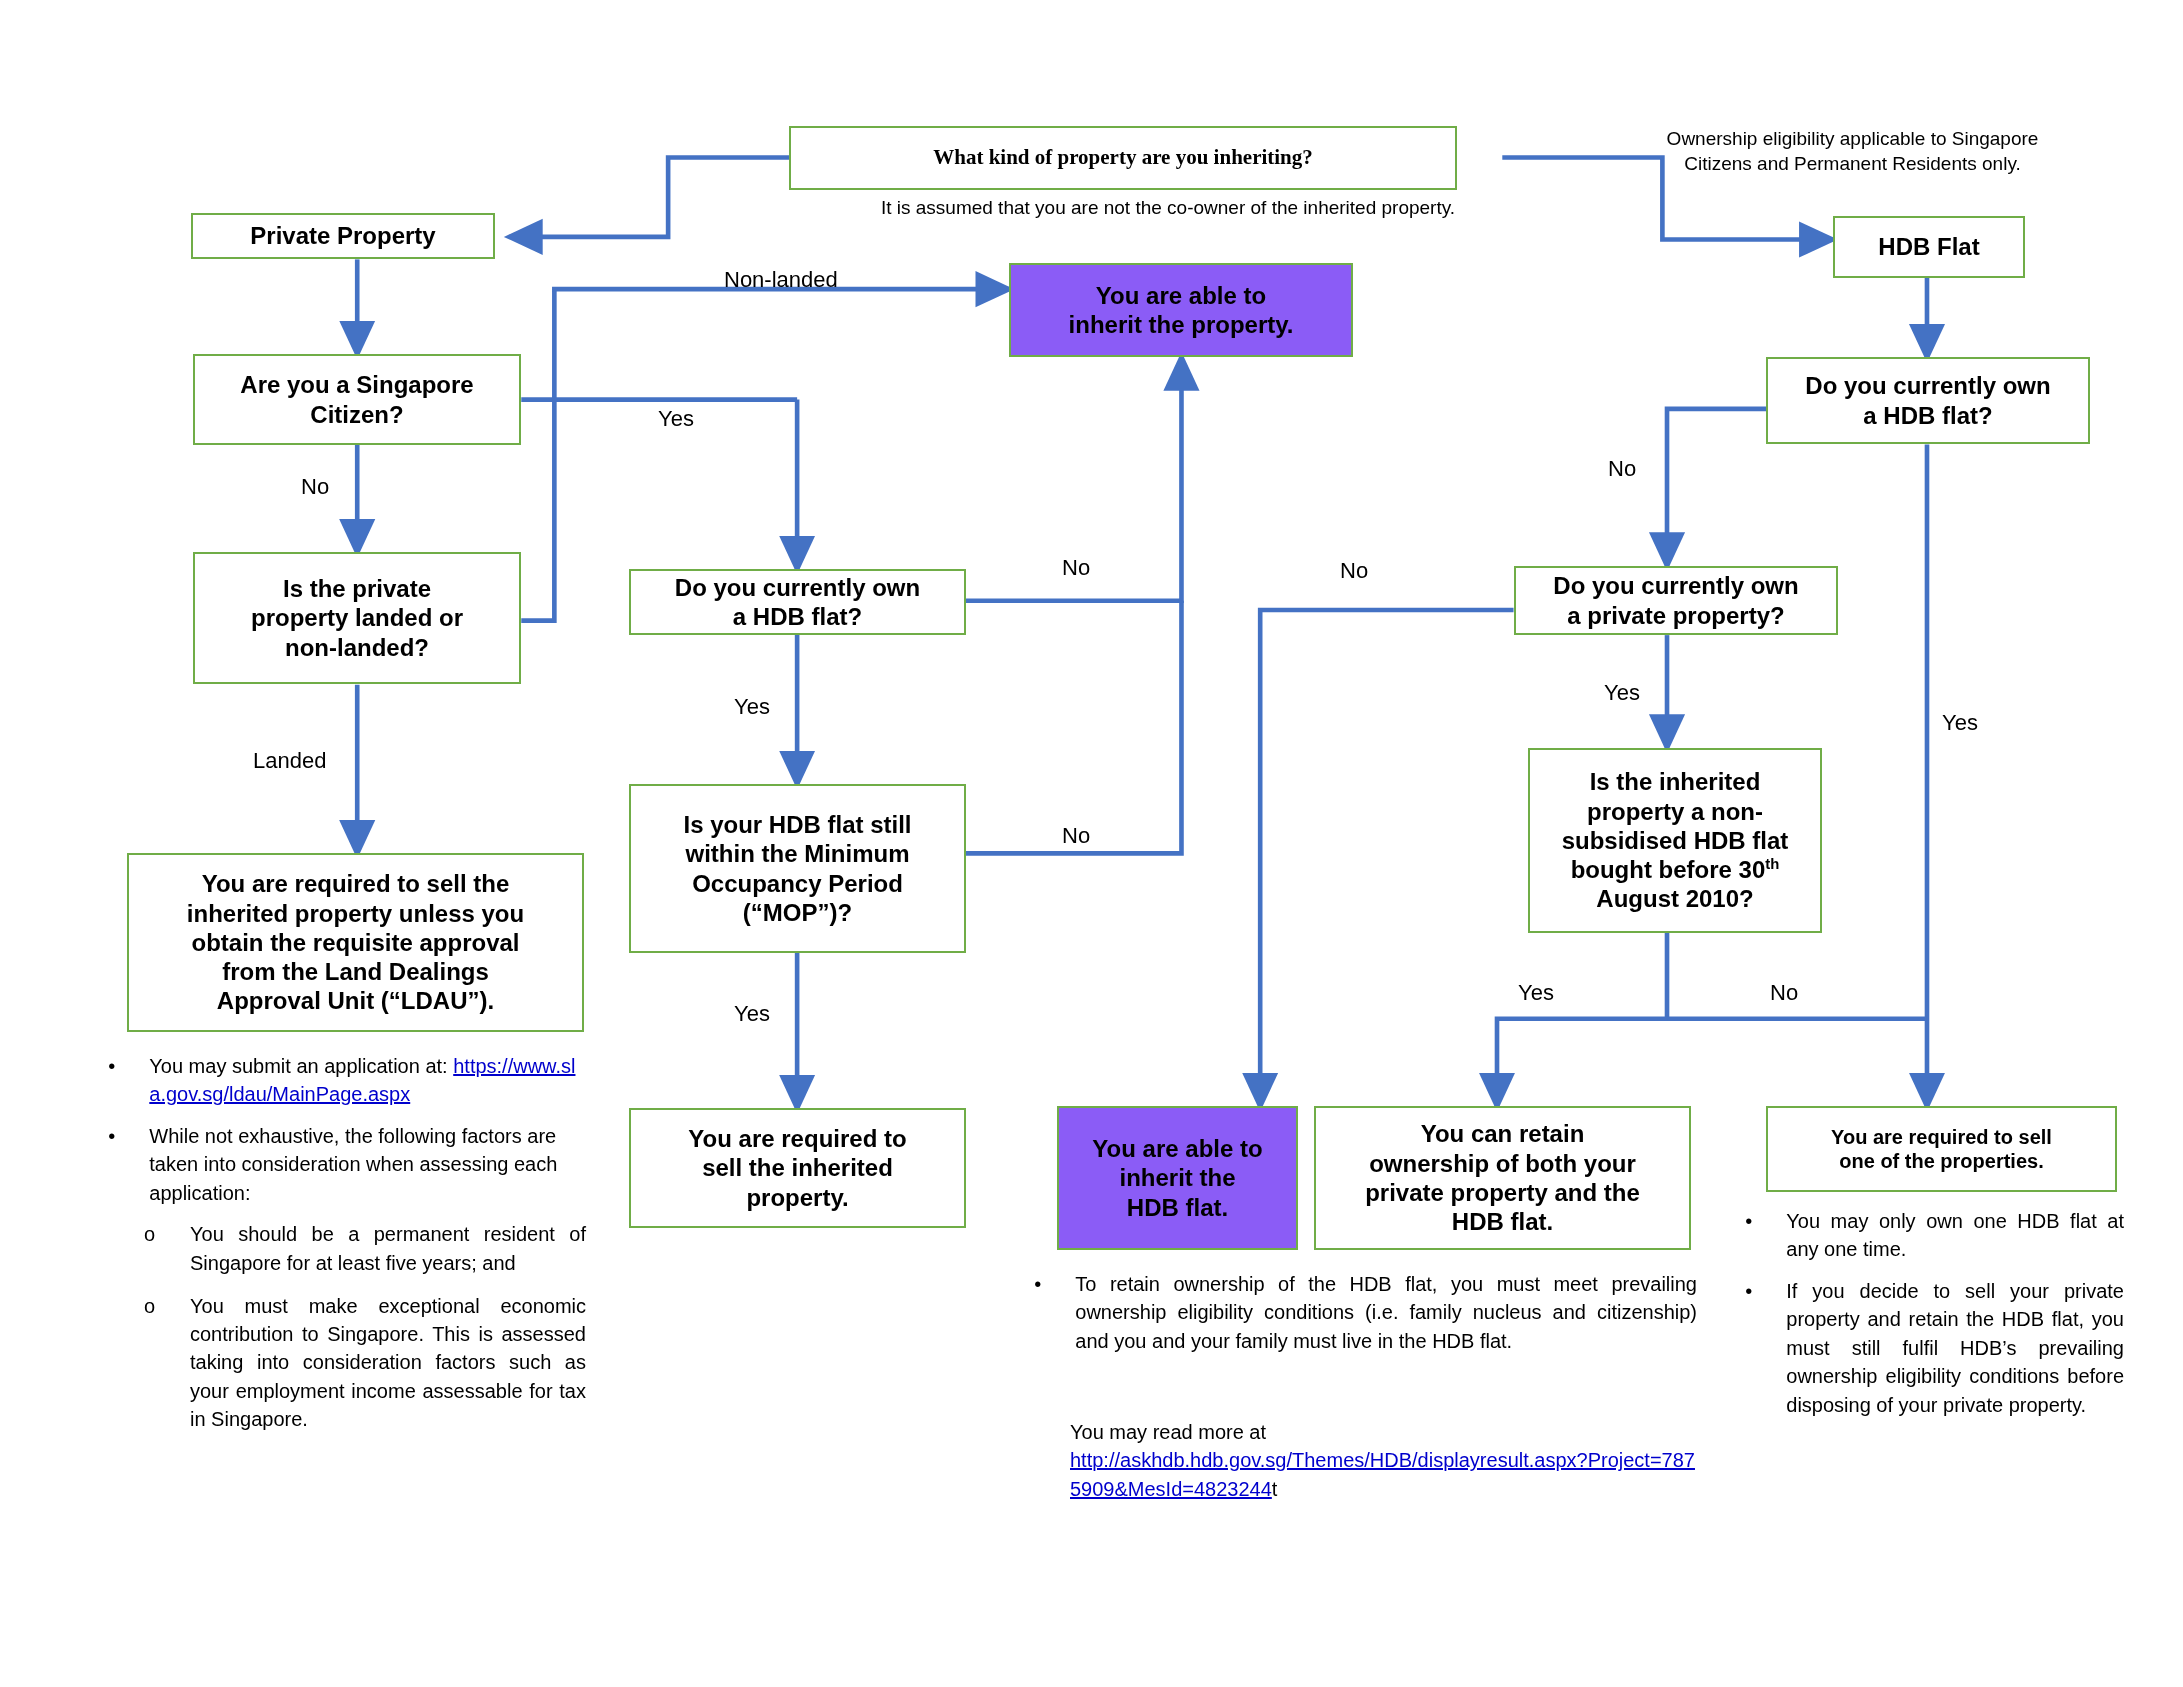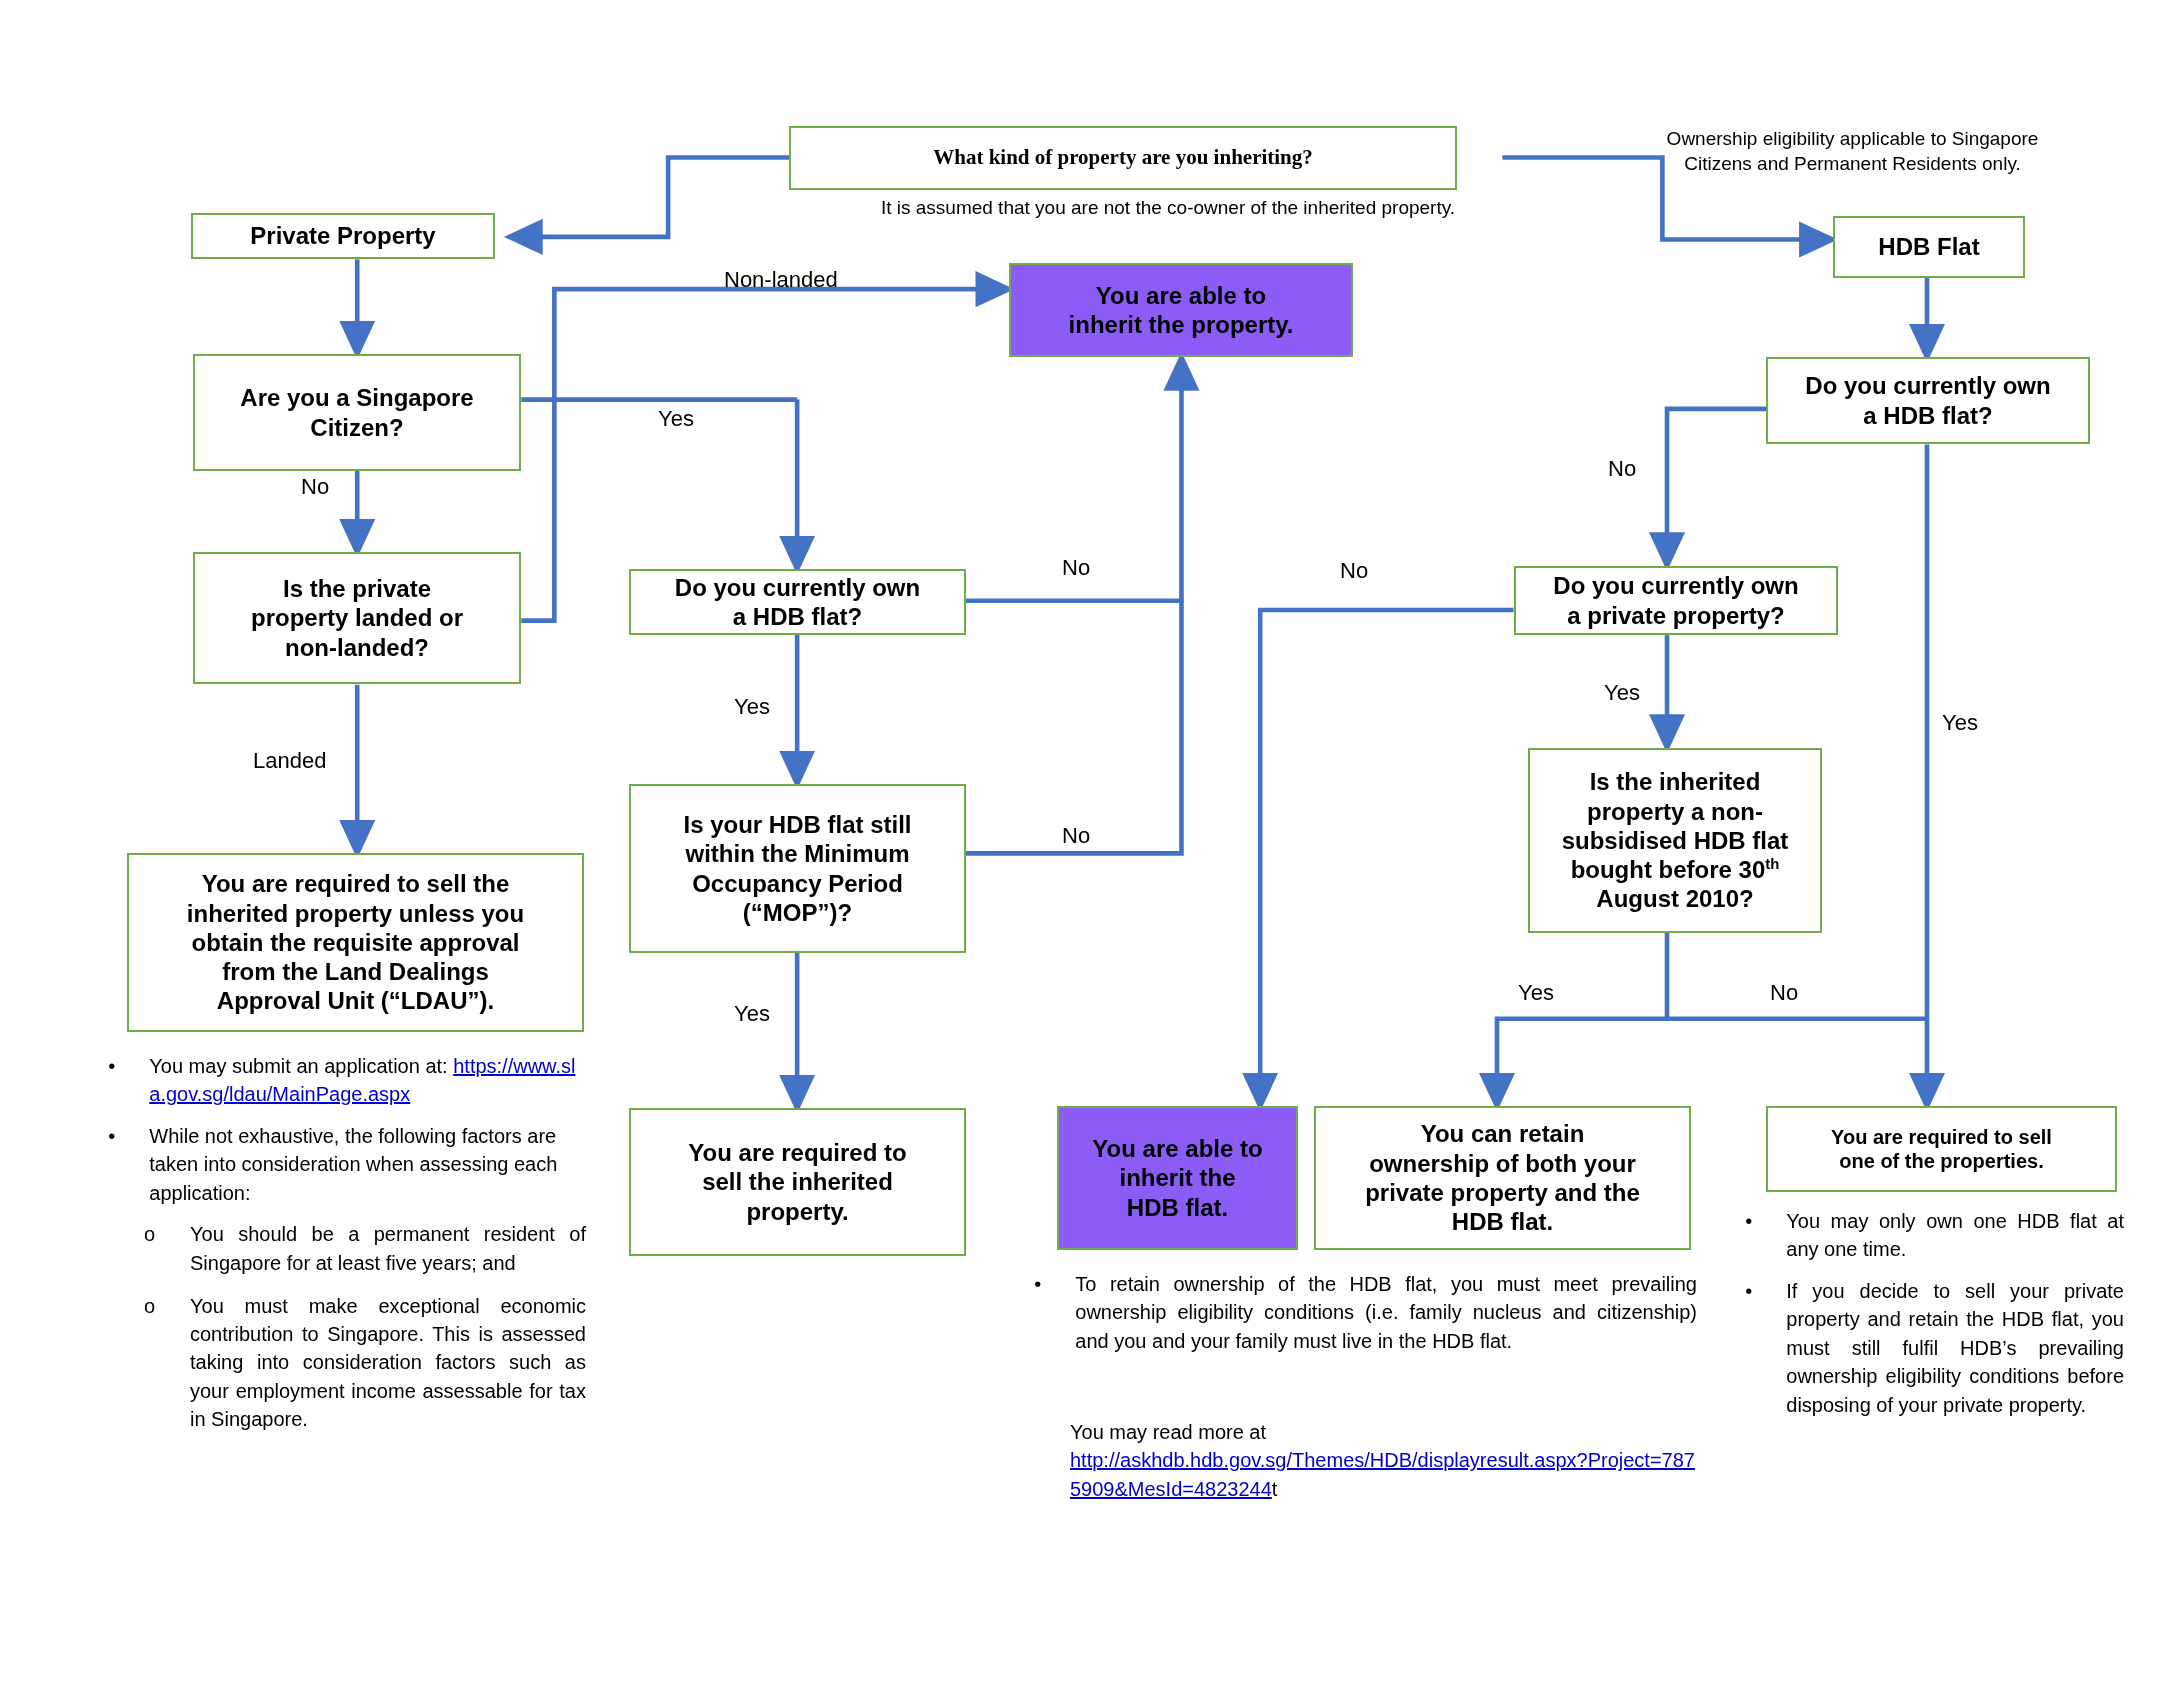--- a/index.html
+++ b/index.html
@@ -172,21 +172,21 @@
 Citizens and Permanent Residents only.</div>
 
   <div class="node" style="left:191px; top:213px; width:304px; height:46px; font-size:24px;">
     <span class="txt">Private Property</span>
   </div>
 
   <div class="node" style="left:1833px; top:216px; width:192px; height:62px; font-size:24px;">
     <span class="txt">HDB Flat</span>
   </div>
 
-  <div class="node" style="left:193px; top:354px; width:328px; height:117px; font-size:24px;">
+  <div class="node" style="left:193px; top:354px; width:328px; height:91px; font-size:24px;">
     <span class="txt">Are you a Singapore
 Citizen?</span>
   </div>
 
   <div class="node" style="left:193px; top:552px; width:328px; height:132px; font-size:24px;">
     <span class="txt">Is the private
 property landed or
 non-landed?</span>
   </div>
 
@@ -208,21 +208,21 @@
   </div>
 
   <div class="node" style="left:127px; top:853px; width:457px; height:179px; font-size:24px;">
     <span class="txt">You are required to sell the
 inherited property unless you
 obtain the requisite approval
 from the Land Dealings
 Approval Unit (“LDAU”).</span>
   </div>
 
-  <div class="node" style="left:629px; top:1108px; width:337px; height:148px; font-size:24px;">
+  <div class="node" style="left:629px; top:1108px; width:337px; height:120px; font-size:24px;">
     <span class="txt">You are required to
 sell the inherited
 property.</span>
   </div>
 
   <div class="node green" style="left:1057px; top:1106px; width:241px; height:144px; font-size:24px;">
     <span class="txt">You are able to
 inherit the
 HDB flat.</span>
   </div>

